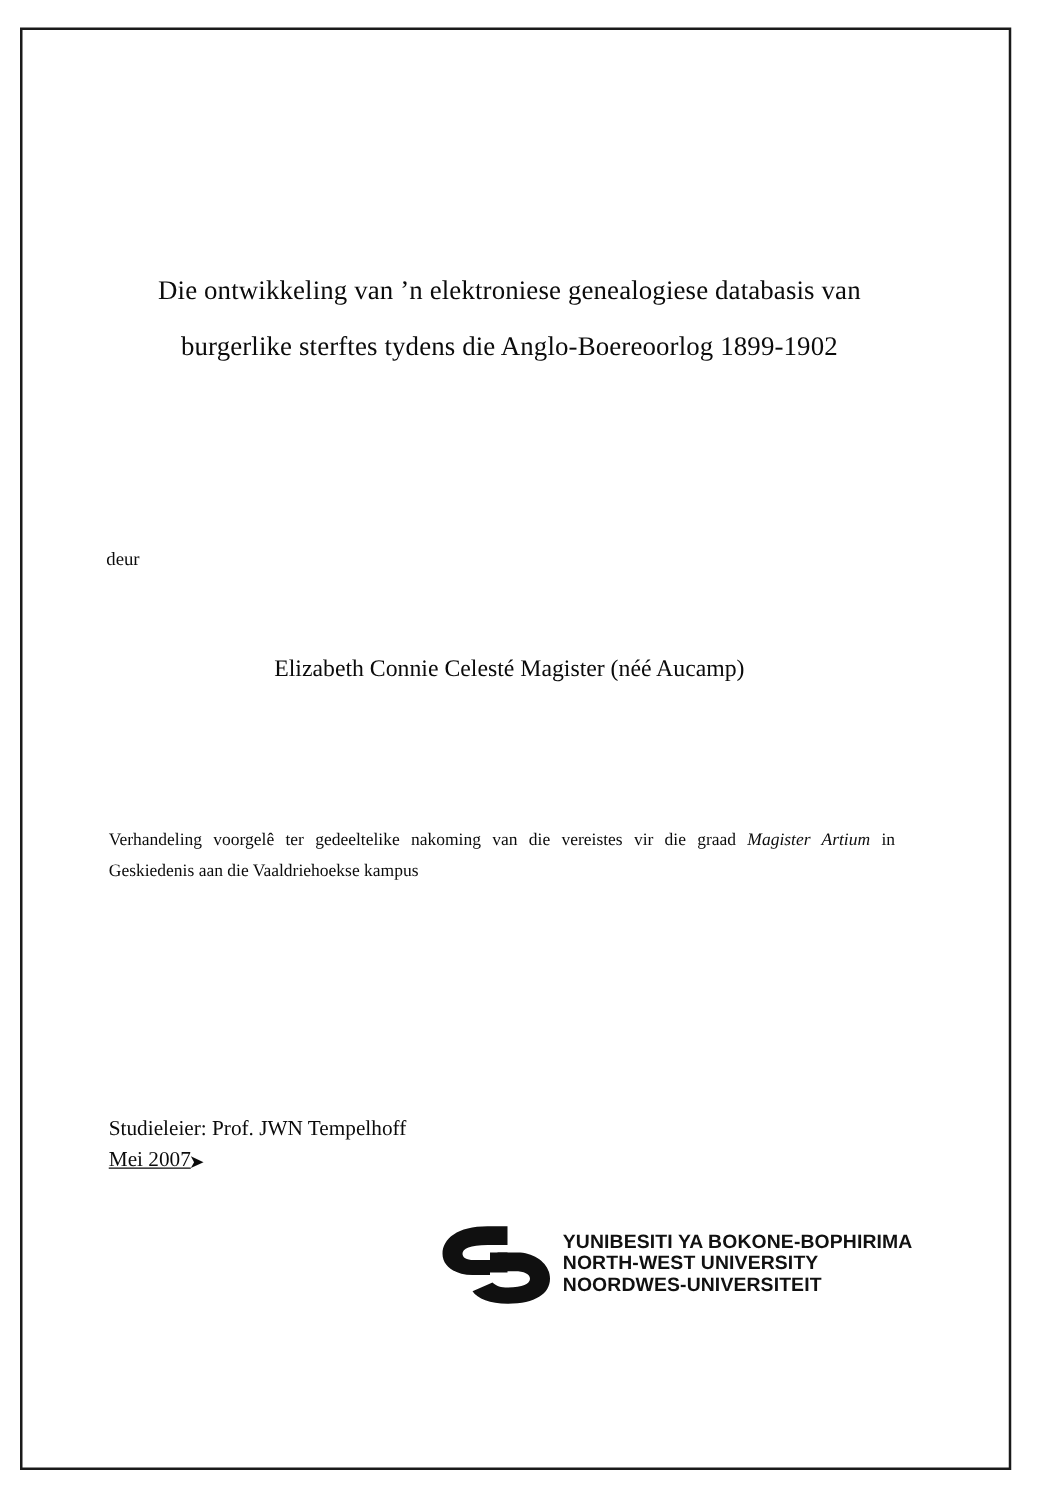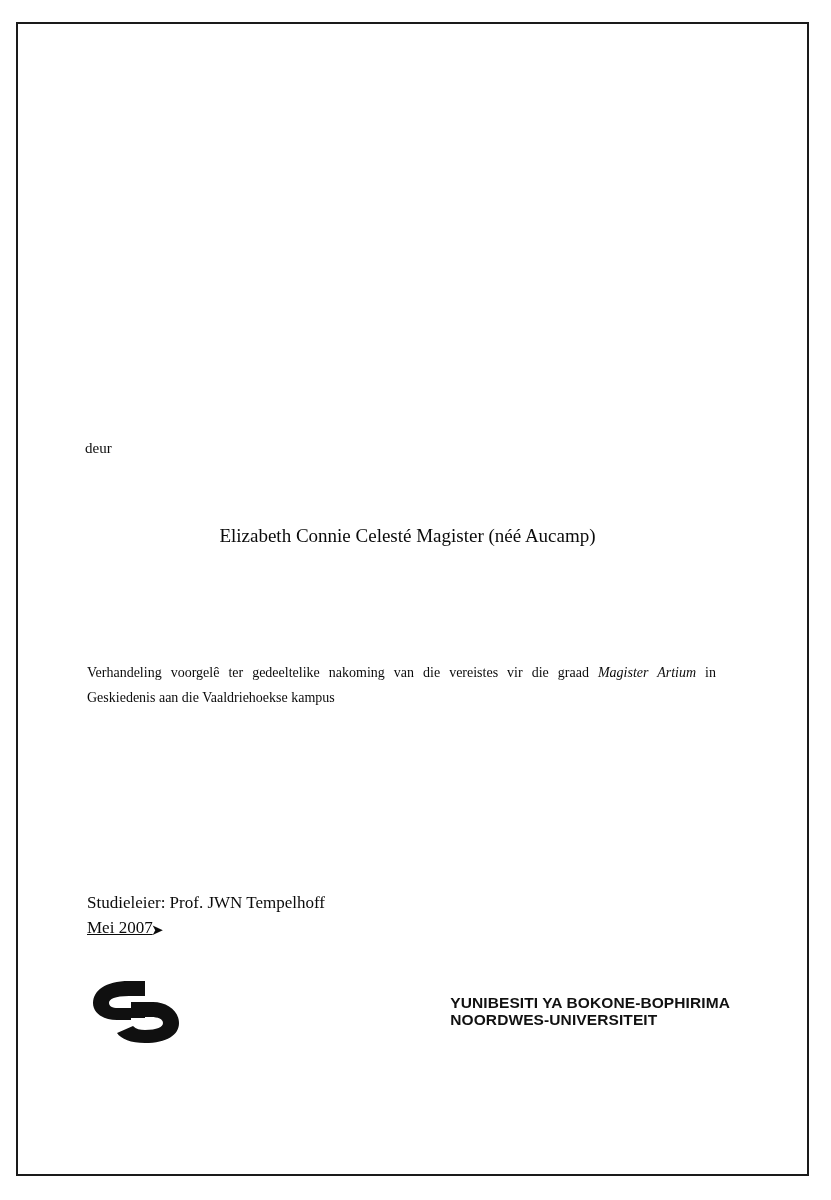--- a/index.html
+++ b/index.html
@@ -104,21 +104,21 @@
     top: 3px;
     font-size: 15px;
   }
 
   .logo-wrap {
     position: absolute;
     top: 935px;
     left: 0;
     width: 645px;
     display: flex;
-    justify-content: space-between;
+    justify-content: flex-end;
     align-items: center;
   }
   .logo-mark {
     position: relative;
     width: 96px;
     height: 72px;
     margin-right: 8px;
   }
   .logo-text {
     font-family: "Liberation Sans", sans-serif;
@@ -130,20 +130,24 @@
   }
 </style>
 </head>
 <body>
 
 <div class="page">
   <div class="page-frame"></div>
 
   <div class="content">
 
+    <div class="title-block">
+      <div class="title-line">Die ontwikkeling van ’n elektroniese genealogiese databasis van</div>
+      <div class="title-line">burgerlike sterftes tydens die Anglo-Boereoorlog 1899-1902</div>
+    </div>
 
     <div class="byword">deur</div>
 
     <div class="author">Elizabeth Connie Celesté Magister (néé Aucamp)</div>
 
     <div class="statement">
       <span>Verhandeling voorgelê ter gedeeltelike nakoming van die vereistes vir die graad </span><i>Magister Artium</i><span> in Geskiedenis aan die Vaaldriehoekse kampus</span>
     </div>
 
     <div class="supervisor">
@@ -159,18 +163,19 @@
         <svg width="96" height="72" viewBox="0 0 96 72" aria-hidden="true">
           <g fill="#101010">
             <path d="M44 6 C20 6 8 16 8 28 C8 38 18 45 32 45 L46 45 L46 33 L33 33 C27 33 24 31 24 28 C24 24 30 21 44 21 L60 21 L60 6 Z"></path>
             <path d="M52 27 L68 27 C82 27 94 36 94 48 C94 60 82 68 60 68 C46 68 36 64 32 58 L48 51 C51 54 55 55 60 55 C72 55 78 52 78 48 C78 44 73 42 66 42 L52 42 Z"></path>
             <rect x="46" y="27" width="14" height="16"></rect>
           </g>
         </svg>
       </div>
       <div class="logo-text">
         <div>YUNIBESITI YA BOKONE-BOPHIRIMA</div>
+        <div>NORTH-WEST UNIVERSITY</div>
         <div>NOORDWES-UNIVERSITEIT</div>
       </div>
     </div>
 
   </div>
 </div>
 
 </body></html>

